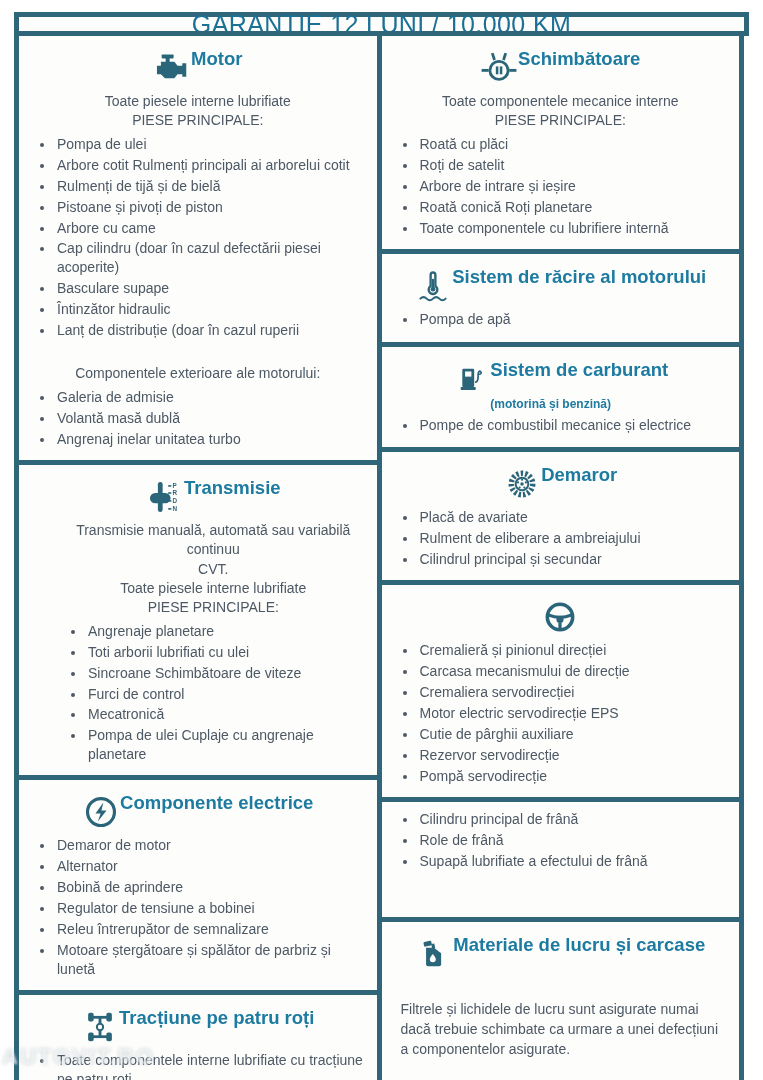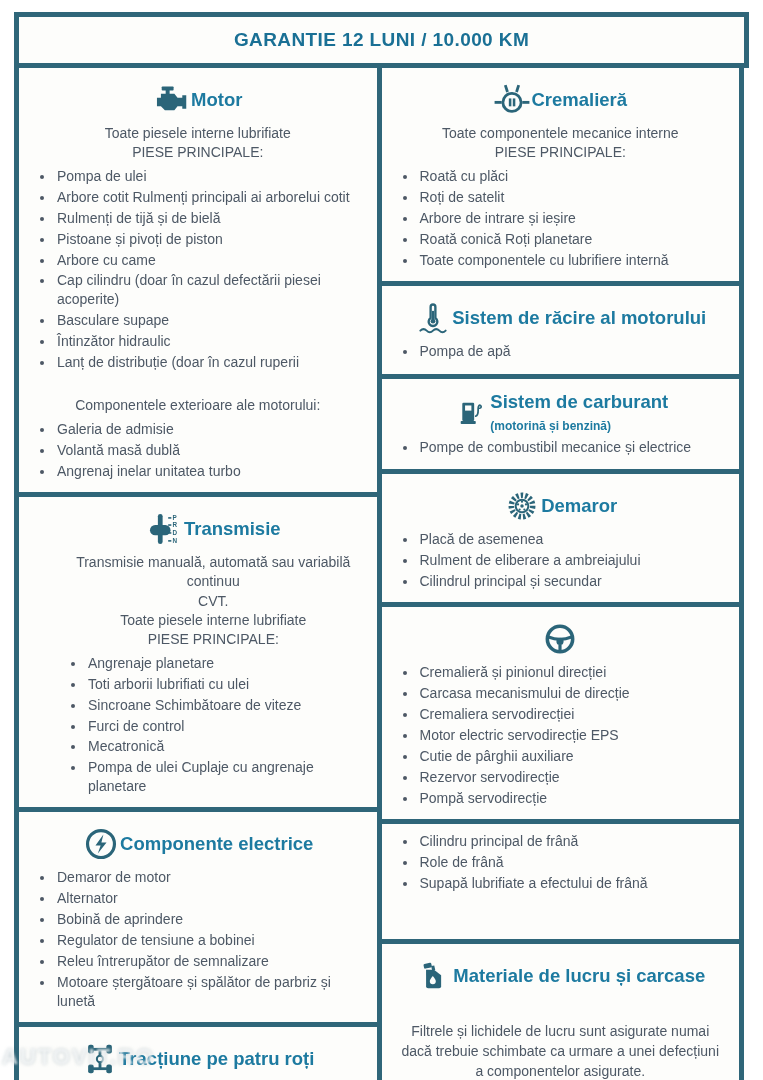--- a/index.html
+++ b/index.html
@@ -10,43 +10,43 @@
     --boxbg:#fdfdfb;
   }
   *{box-sizing:border-box}
   html,body{margin:0;padding:0}
   body{
     width:763px;height:1080px;background:#ffffff;position:relative;overflow:hidden;
     font-family:"Liberation Sans", sans-serif;
   }
   .sheet{position:absolute;left:14px;top:12px;width:735px}
   .titlebar{
-    border:5px solid var(--border);background:var(--boxbg);height:56px;
+    border:5px solid var(--border);background:var(--boxbg);height:24px;
     display:flex;align-items:center;justify-content:center;
-    font-weight:bold;font-size:19px;color:var(--heading);letter-spacing:.4px;
+    font-weight:normal;font-size:25px;color:var(--heading);letter-spacing:.4px;
   }
   .columns{display:flex;margin-top:-5px}
   .col{width:50%;display:flex;flex-direction:column}
   .col.right{margin-left:-5px}
   .box{
     border:5px solid var(--border);background:var(--boxbg);
     padding:4px 9px 8px;
   }
   .box + .box{margin-top:-5px}
-  .head{display:flex;align-items:center;justify-content:center;margin:9px 0 5px}
+  .head{display:flex;justify-content:center;margin:9px 0 5px}
   .icon{color:#2b6579;flex:0 0 auto}
   .icon svg{width:38px;height:38px;display:block}
   .titlewrap{display:flex;flex-direction:column;align-items:flex-start}
   .sec-title{font-size:18.5px;font-weight:bold;color:var(--sec-title);line-height:1.1}
-  .sec-sub{font-size:12px;font-weight:bold;color:var(--sec-title);margin-top:7px}
+  .sec-sub{font-size:12px;font-weight:bold;color:var(--sec-title);margin-top:17px}
   .intro{text-align:center;color:var(--body);font-size:14px;line-height:1.38}
   ul{margin:4px 0 4px;padding-left:27px;color:var(--body);font-size:14px}
   li{margin:2.5px 0;line-height:1.32;padding-left:2px}
   .mid{text-align:center;color:var(--body);font-size:14px;margin-top:25px;line-height:1.38}
-  .para{text-align:center;color:var(--body);font-size:14px;line-height:1.42;margin:27px 10px 0}
+  .para{color:var(--body);font-size:14px;line-height:1.42;margin:27px 10px 0}
   .watermark{
     position:absolute;left:2px;top:1044px;z-index:6;
     color:rgba(255,255,255,.75);font-weight:bold;font-size:22px;letter-spacing:2px;
     filter:blur(1.2px);text-shadow:0 0 3px rgba(110,135,148,.55);
     user-select:none;pointer-events:none;
   }
 </style>
 </head>
 <body>
 
@@ -183,21 +183,21 @@
                   <rect x="2" y="25.2" width="9" height="3.6"></rect>
                   <rect x="37" y="25.2" width="9" height="3.6"></rect>
                   <rect x="20" y="22" width="3.2" height="10"></rect>
                   <rect x="25" y="22" width="3.2" height="10"></rect>
                   <rect x="15" y="5" width="3.5" height="9" transform="rotate(-18 17 9)"></rect>
                   <rect x="29.5" y="5" width="3.5" height="9" transform="rotate(18 31 9)"></rect>
                 </g>
               </svg>
             </span>
             <div class="titlewrap">
-              <div class="sec-title">Cremalieră</div>
+              <div class="sec-title">Schimbătoare</div>
             </div>
           </div>
           <div class="intro">Toate componentele mecanice interne</div>
           <div class="intro">PIESE PRINCIPALE:</div>
           <ul>
             <li>Roată cu plăci</li>
             <li>Roți de satelit</li>
             <li>Arbore de intrare și ieșire</li>
             <li>Roată conică Roți planetare</li>
             <li>Toate componentele cu lubrifiere internă</li>
@@ -256,21 +256,21 @@
                   <circle cx="21" cy="28.5" r="1.4"></circle>
                   <circle cx="19" cy="22" r="1.4"></circle>
                 </g>
               </svg>
             </span>
             <div class="titlewrap">
               <div class="sec-title">Demaror</div>
             </div>
           </div>
           <ul>
-            <li>Placă de asemenea</li>
+            <li>Placă de avariate</li>
             <li>Rulment de eliberare a ambreiajului</li>
             <li>Cilindrul principal și secundar</li>
           </ul>
         </section>
         <section class="box" style="min-height: 197px;">
           <div class="head">
             <span class="icon">
               <svg viewBox="0 0 48 48">
                 <circle cx="24" cy="24" r="16" fill="none" stroke="currentColor" stroke-width="4.5"></circle>
                 <path d="M9.5 21.5c10 4 19 4 29 0" fill="none" stroke="currentColor" stroke-width="4"></path>

